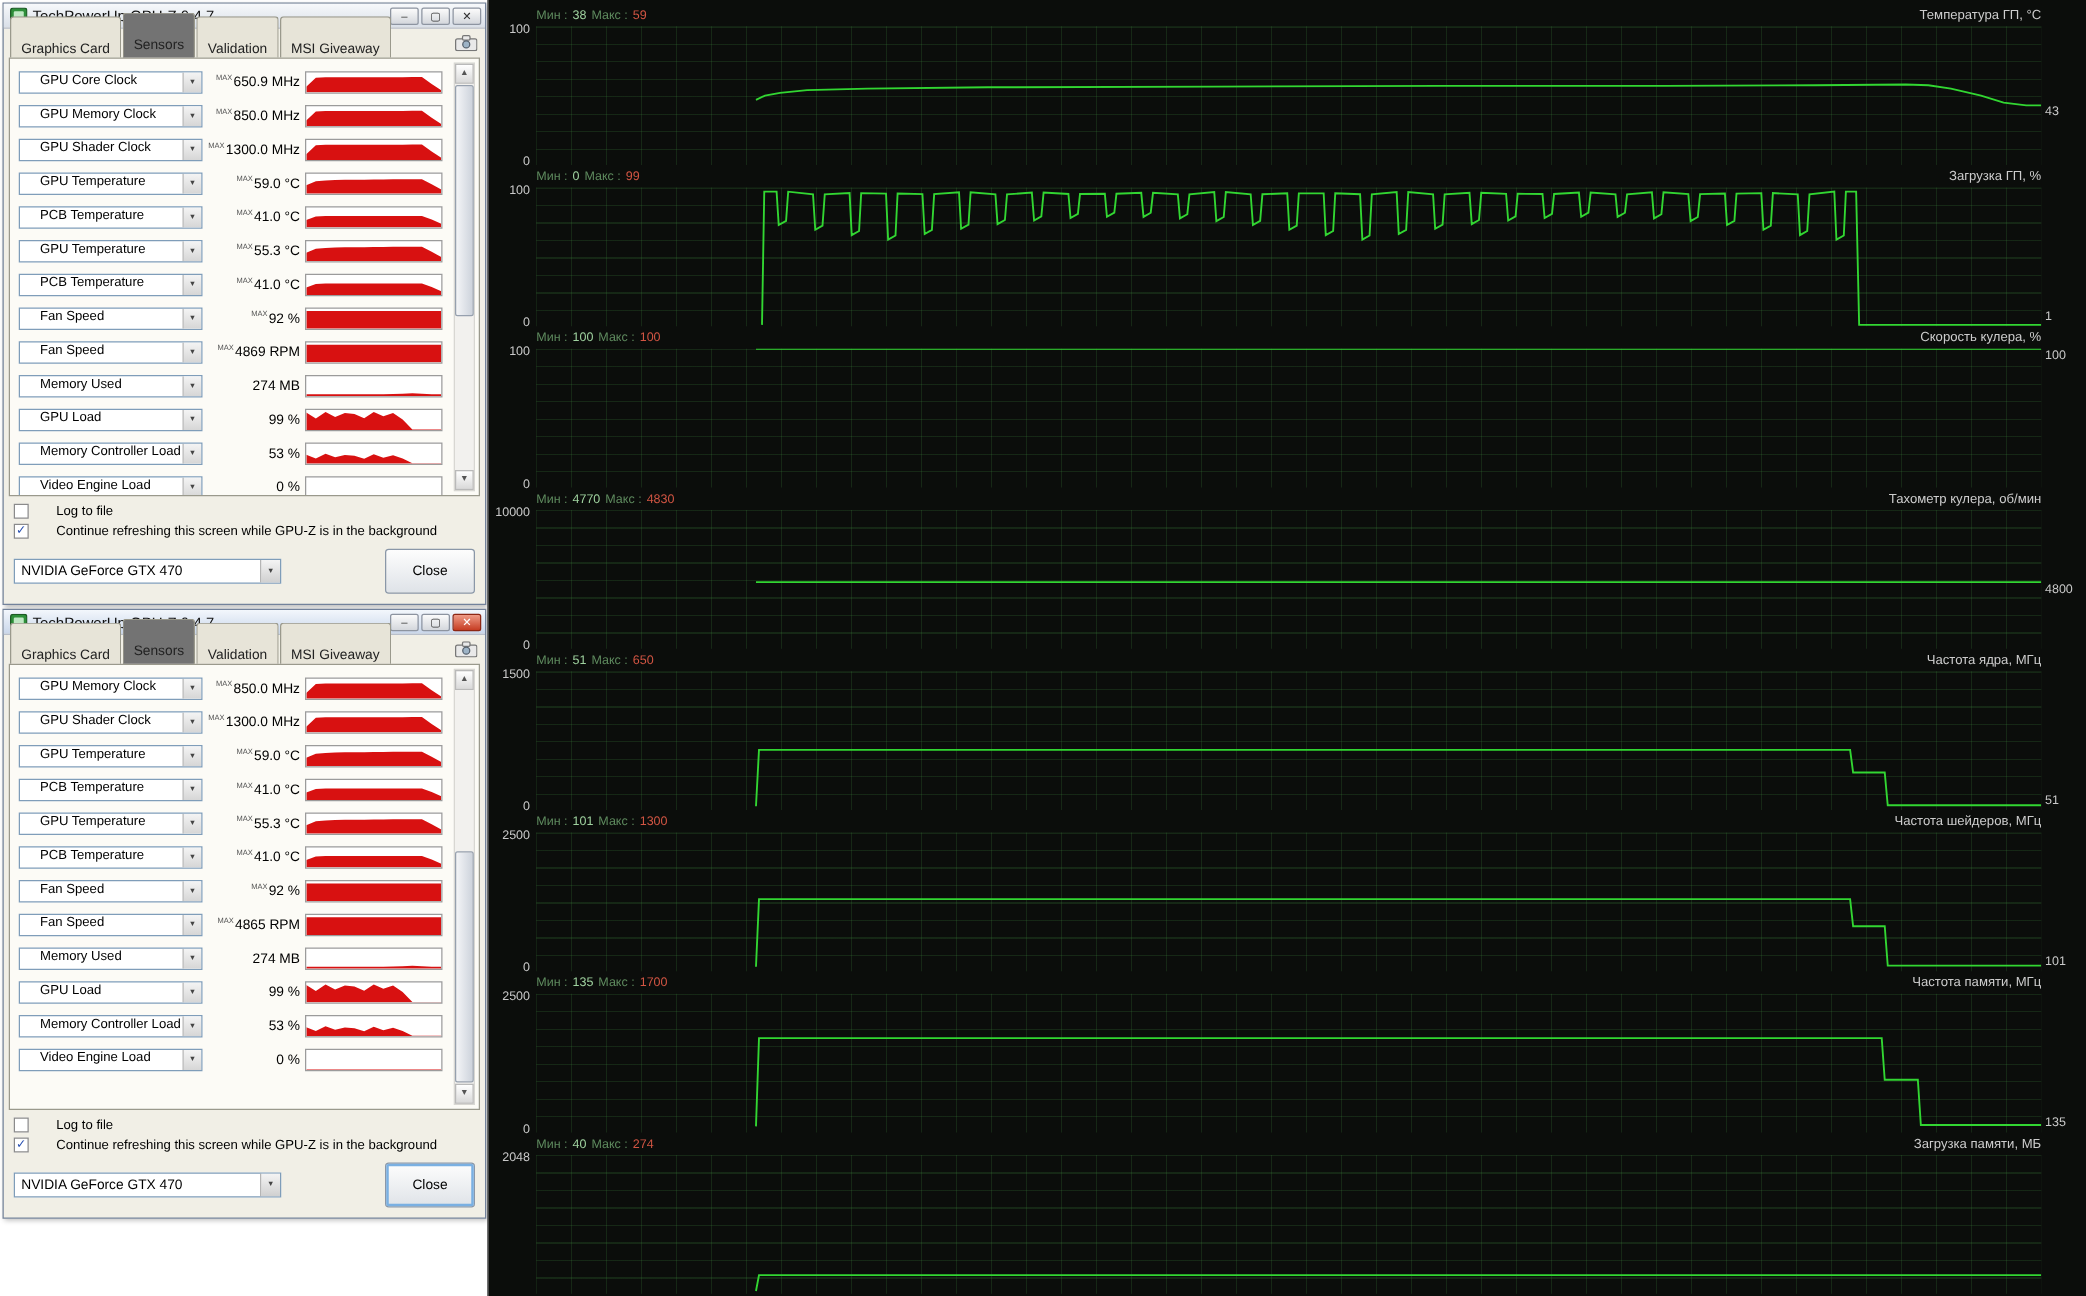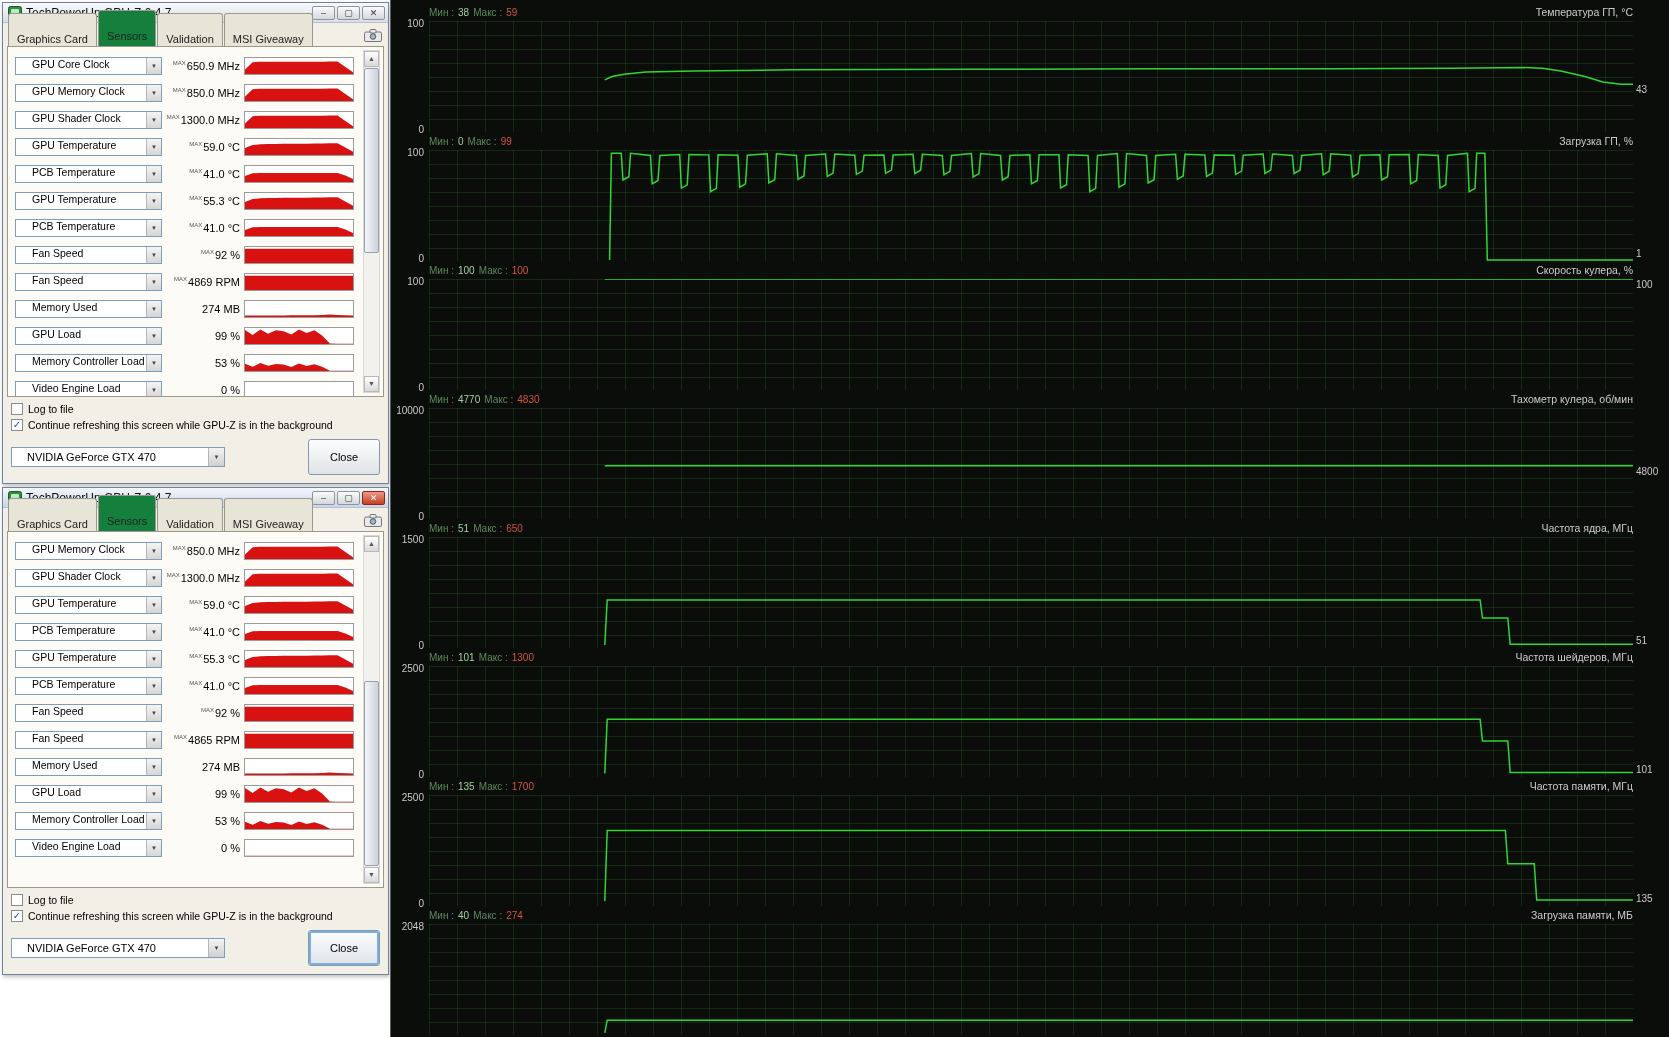--- a/index.html
+++ b/index.html
@@ -10,40 +10,40 @@
   .gpuz{position:absolute;width:387px;border:1px solid #73829b;background:#f1efe6;display:flex;flex-direction:column;box-shadow:1px 2px 4px rgba(0,0,0,.25)}
   .titlebar{height:20px;flex:0 0 20px;display:flex;align-items:center;padding:0 3px;background:linear-gradient(#f7f9fb,#d9dfe8);border-bottom:1px solid #b9bfca;font-size:12px;color:#111}
   .gpuz.active .titlebar{background:linear-gradient(#f3f7fc,#c9d6ea)}
   .ticon{width:14px;height:14px;margin:0 4px 0 2px;flex:0 0 14px}
   .ttext{white-space:nowrap;overflow:hidden}
   .tbtns{margin-left:auto;display:flex;gap:2px}
   .tbtn{width:23px;height:14px;border:1px solid #8d94a0;border-radius:2px;background:linear-gradient(#fbfbfb,#d4d7dc);font-size:9px;line-height:12px;text-align:center;color:#333;cursor:default}
   .tbtn.red{background:linear-gradient(#ef9b86,#c63d24);border-color:#8d2714;color:#fff}
   .tabs{height:23px;flex:0 0 23px;display:flex;align-items:flex-end;padding:3px 6px 0 5px;position:relative}
   .tab{font-size:11px;padding:19px 8px 2px;border:1px solid #9a998c;border-bottom:none;background:#e7e4d8;border-radius:3px 3px 0 0;margin-right:1px;color:#222;position:relative;top:1px}
-  .tab.active{background:#15803d;top:0;padding-bottom:4px;z-index:2}
+  .tab.active{background:#737373;top:0;padding-bottom:4px;z-index:2}
   .camicon{position:absolute;right:6px;top:5px;width:18px;height:13px}
   .page{border:1px solid #9a998c;background:#fcfbf6;margin:0 4px;flex:1;position:relative;padding:5px 24px 2px 7px;overflow:hidden}
   .rows{display:flex;flex-direction:column}
   .sensor-row{display:flex;align-items:center;height:27px;gap:4px}
   .dd{width:147px;height:18px;border:1px solid #7f9db9;background:#fff;display:flex;align-items:flex-start;font-size:10.5px;padding-left:16px;color:#000;overflow:hidden;white-space:nowrap}
   .dd .arrowbox{margin-left:auto;width:15px;height:16px;flex:0 0 15px;background:linear-gradient(#f4f4f4,#d6d6d6);border-left:1px solid #b5b5b5;display:flex;align-items:center;justify-content:center;font-size:6px;color:#444}
   .val{width:74px;text-align:right;font-size:11px;color:#000;white-space:nowrap}
   .val .maxtag{font-size:6px;color:#555;vertical-align:top;margin-right:1px}
   .sgraph{width:110px;height:18px;border:1px solid #9b9b9b;background:#fff;overflow:hidden}
   .sgraph svg{display:block;width:100%;height:100%}
   .vscroll{position:absolute;right:3px;top:3px;bottom:3px;width:17px;background:#f2f1ee;border:1px solid #d8d7d2}
   .varrow{height:16px;background:linear-gradient(#ffffff,#d9d9d9);border:1px solid #b9b9b9;font-size:7px;text-align:center;line-height:14px;color:#555}
   .varrow.down{position:absolute;bottom:0;left:0;right:0}
   .vthumb{position:absolute;left:0;right:0;background:linear-gradient(90deg,#f4f5f7,#cdd3dc);border:1px solid #96a0ae;border-radius:2px}
   .checks{padding:6px 8px 2px 8px;display:flex;flex-direction:column;gap:4px}
-  .chk{display:flex;gap:5px;font-size:10.5px;color:#000}
+  .chk{display:flex;gap:22px;font-size:10.5px;color:#000}
   .box{width:12px;height:12px;flex:0 0 12px;border:1px solid #8b8b8b;background:#fff;font-size:10px;line-height:10px;text-align:center;color:#274fb0;font-weight:bold}
   .bottom{display:flex;align-items:center;padding:6px 8px 8px 8px;gap:8px}
-  .combo{width:214px;height:20px;border:1px solid #7f9db9;background:#fff;display:flex;align-items:center;font-size:11px;padding-left:15px;color:#000}
+  .combo{width:214px;height:20px;border:1px solid #7f9db9;background:#fff;display:flex;align-items:center;font-size:11px;padding-left:5px;color:#000}
   .combo .arrowbox{margin-left:auto;width:16px;height:18px;background:linear-gradient(#f4f4f4,#d0d0d0);border-left:1px solid #b5b5b5;display:flex;align-items:center;justify-content:center;font-size:6px;color:#444}
   .btn-close{margin-left:auto;width:72px;height:36px;border:1px solid #8a97a8;border-radius:3px;background:linear-gradient(#fdfdfd,#dfe3e8);font-size:11px;color:#000;font-family:inherit}
   .btn-close.focused{outline:2px solid #7ab0e2;outline-offset:-3px}
 
   
   .ab{position:absolute;left:390px;top:0;width:1279px;height:1037px;background:#0b0d0b;border-left:1px solid #5c5c5c;display:flex;flex-direction:column;overflow:hidden}
   .ab-title{height:22px;flex:0 0 22px;background:linear-gradient(#ebebe7,#c9c7be);border-bottom:1px solid #8f8d85;display:flex;align-items:center;gap:6px;padding:0 6px;font-size:12px;color:#111}
   .ab-icon{width:13px;height:13px;border-radius:2px;background:linear-gradient(135deg,#67d067,#1d6e1d);border:1px solid #164e16}
   .ab-panels{flex:1;overflow:hidden;padding-top:3px}
   .panel{height:129px;display:grid;grid-template-columns:38px 1fr 36px;grid-template-rows:18px 1fr}

